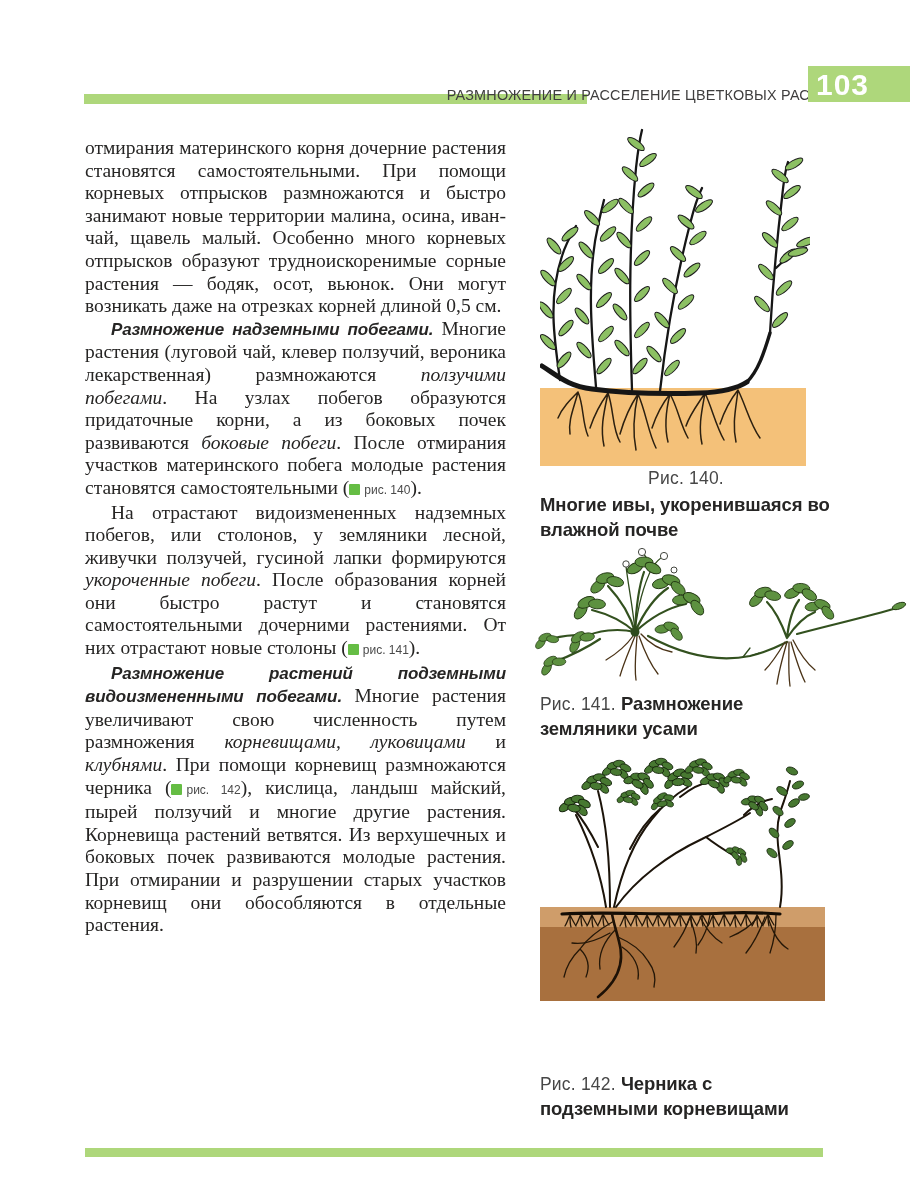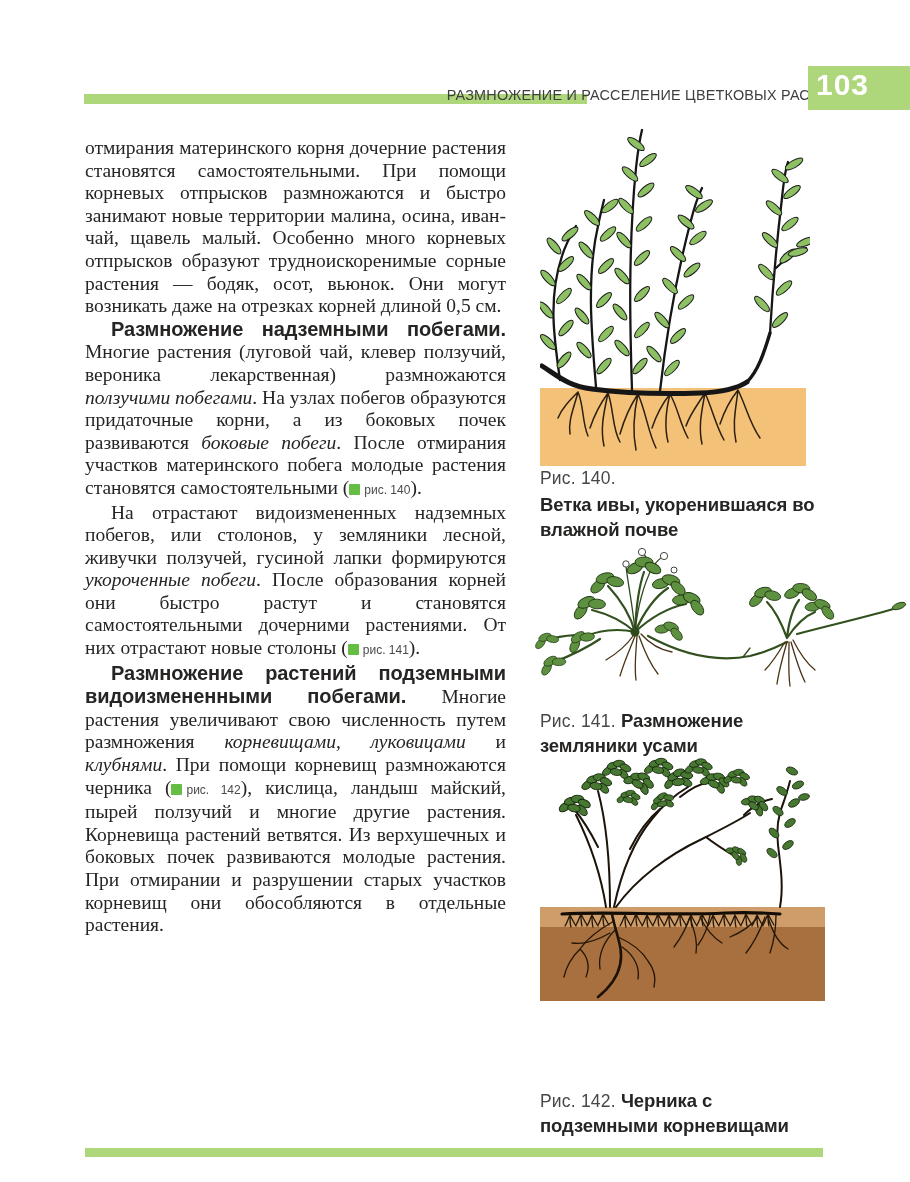--- a/index.html
+++ b/index.html
@@ -21,55 +21,55 @@
   }
   
   .topbar{ position:absolute; left:84px; top:94px; width:503px; height:10px; background:var(--accent-green); }
   .runhead{
     position:absolute; left:420px; top:86px; width:382px; text-align:right;
     font-family:"Liberation Sans", sans-serif; font-size:15.5px; font-weight:400;
     color:#3f3e3e; letter-spacing:.2px; transform:scaleX(.93); transform-origin:100% 50%;
     white-space:nowrap;
   }
   .pagenum{
-    position:absolute; left:808px; top:66px; width:102px; height:44px;
+    position:absolute; left:808px; top:66px; width:102px; height:36px;
     background:var(--accent-green); color:#ffffff;
     font-family:"Liberation Sans", sans-serif; font-weight:700; font-size:30px;
     line-height:37px; padding-left:8px; letter-spacing:1px;
   }
   
   .textcol{
     position:absolute; left:85px; top:127px; width:421px;
     font-size:19.5px; line-height:22.6px; text-align:justify; color:#262524;margin-top:10px;
   }
   .textcol p{ text-indent:26px; }
   .textcol p.cont{ text-indent:0; }
   .textcol strong{
-    font-family:"Liberation Sans", sans-serif; font-weight:700; font-size:20px; letter-spacing:-.1px;
+    font-family:"Liberation Sans", sans-serif; font-weight:700; font-size:17px; letter-spacing:-.1px;font-style:italic;
   }
   .textcol em{ font-style:italic; }
   .ref{ font-family:"Liberation Sans", sans-serif; font-size:12px; color:#4a4a4a; white-space:nowrap; }
   .refsq{
     display:inline-block; width:11px; height:11px; background:var(--ref-marker-green);
     margin-right:4px; vertical-align:-1px; border-radius:1px;
   }
   
   figure{ position:absolute; }
   #fig140{ left:540px; top:128px; }
   #fig141{ left:535px; top:544px; }
   #fig142{ left:540px; top:757px; }
   figcaption{ position:absolute; font-family:"Liberation Sans", sans-serif; }
   .cap{ color:#262524; }
   #cap140{ left:540px; top:468px; width:292px; }
   #cap141{ left:540px; top:692px; width:262px; }
   #cap142{ left:540px; top:1072px; width:290px; }
   .cap-label{ font-size:17.5px; font-weight:400; color:#474747; letter-spacing:.2px; }
-  .cap-label.block{ display:block; margin-bottom:4px; }
+  .cap-label.block{ display:block; margin-bottom:4px;text-align:center; }
   .cap-title{ font-size:18.5px; font-weight:700; color:#262524; line-height:1.33; letter-spacing:-.1px; }
-  .capline{ font-size:18.5px; line-height:1.33;margin-top:17px; }
+  .capline{ font-size:18.5px; line-height:1.33; }
   
   .botbar{ position:absolute; left:85px; top:1148px; width:738px; height:9px; background:var(--accent-green); }
   
   .leaf-light{ fill:var(--foliage-light); stroke:#1d1d1d; stroke-width:1; }
   .leaf-med{ fill:var(--foliage-medium); stroke:#223812; stroke-width:.9; }
   .leaf-dark{ fill:var(--foliage-dark); stroke:#16250c; stroke-width:.8; }
   .branch140{ stroke:#161616; stroke-width:5; fill:none; stroke-linecap:round; }
   .branchend{ stroke:#161616; stroke-width:3.4; fill:none; stroke-linecap:round; }
   .stem140{ stroke:#161616; stroke-width:2.3; fill:none; stroke-linecap:round; }
   .root140{ stroke:#2c2010; stroke-width:1.5; fill:none; stroke-linecap:round; }
@@ -187,21 +187,21 @@
         <use href="#lf" transform="translate(252,64) rotate(-36)"></use>
           <use href="#lf" transform="translate(240,48) rotate(38)"></use>
         <use href="#lf" transform="translate(254,36) rotate(-30)"></use>
         <use href="#lf" transform="translate(258,124) rotate(-15)"></use>
           <use href="#lf" transform="translate(266,114) rotate(-22)"></use>
       </g>
     </svg>
   </figure>
   <figcaption id="cap140" class="cap">
     <span class="cap-label block">Рис. 140.</span>
-    <span class="cap-title">Ветка ивы, укоренившаяся во влажной почве</span>
+    <span class="cap-title">Многие ивы, укоренившаяся во влажной почве</span>
   </figcaption>
 
   <figure id="fig141">
     <svg width="375" height="145" viewBox="0 0 375 145">
       <defs>
         <g id="trif">
           <ellipse cx="-9" cy="2" rx="8.5" ry="4.8" class="leaf-med" transform="rotate(-28 -9 2)"></ellipse>
           <ellipse cx="0" cy="-4" rx="9" ry="5" class="leaf-med"></ellipse>
           <ellipse cx="9" cy="2" rx="8.5" ry="4.8" class="leaf-med" transform="rotate(28 9 2)"></ellipse>
         </g>

